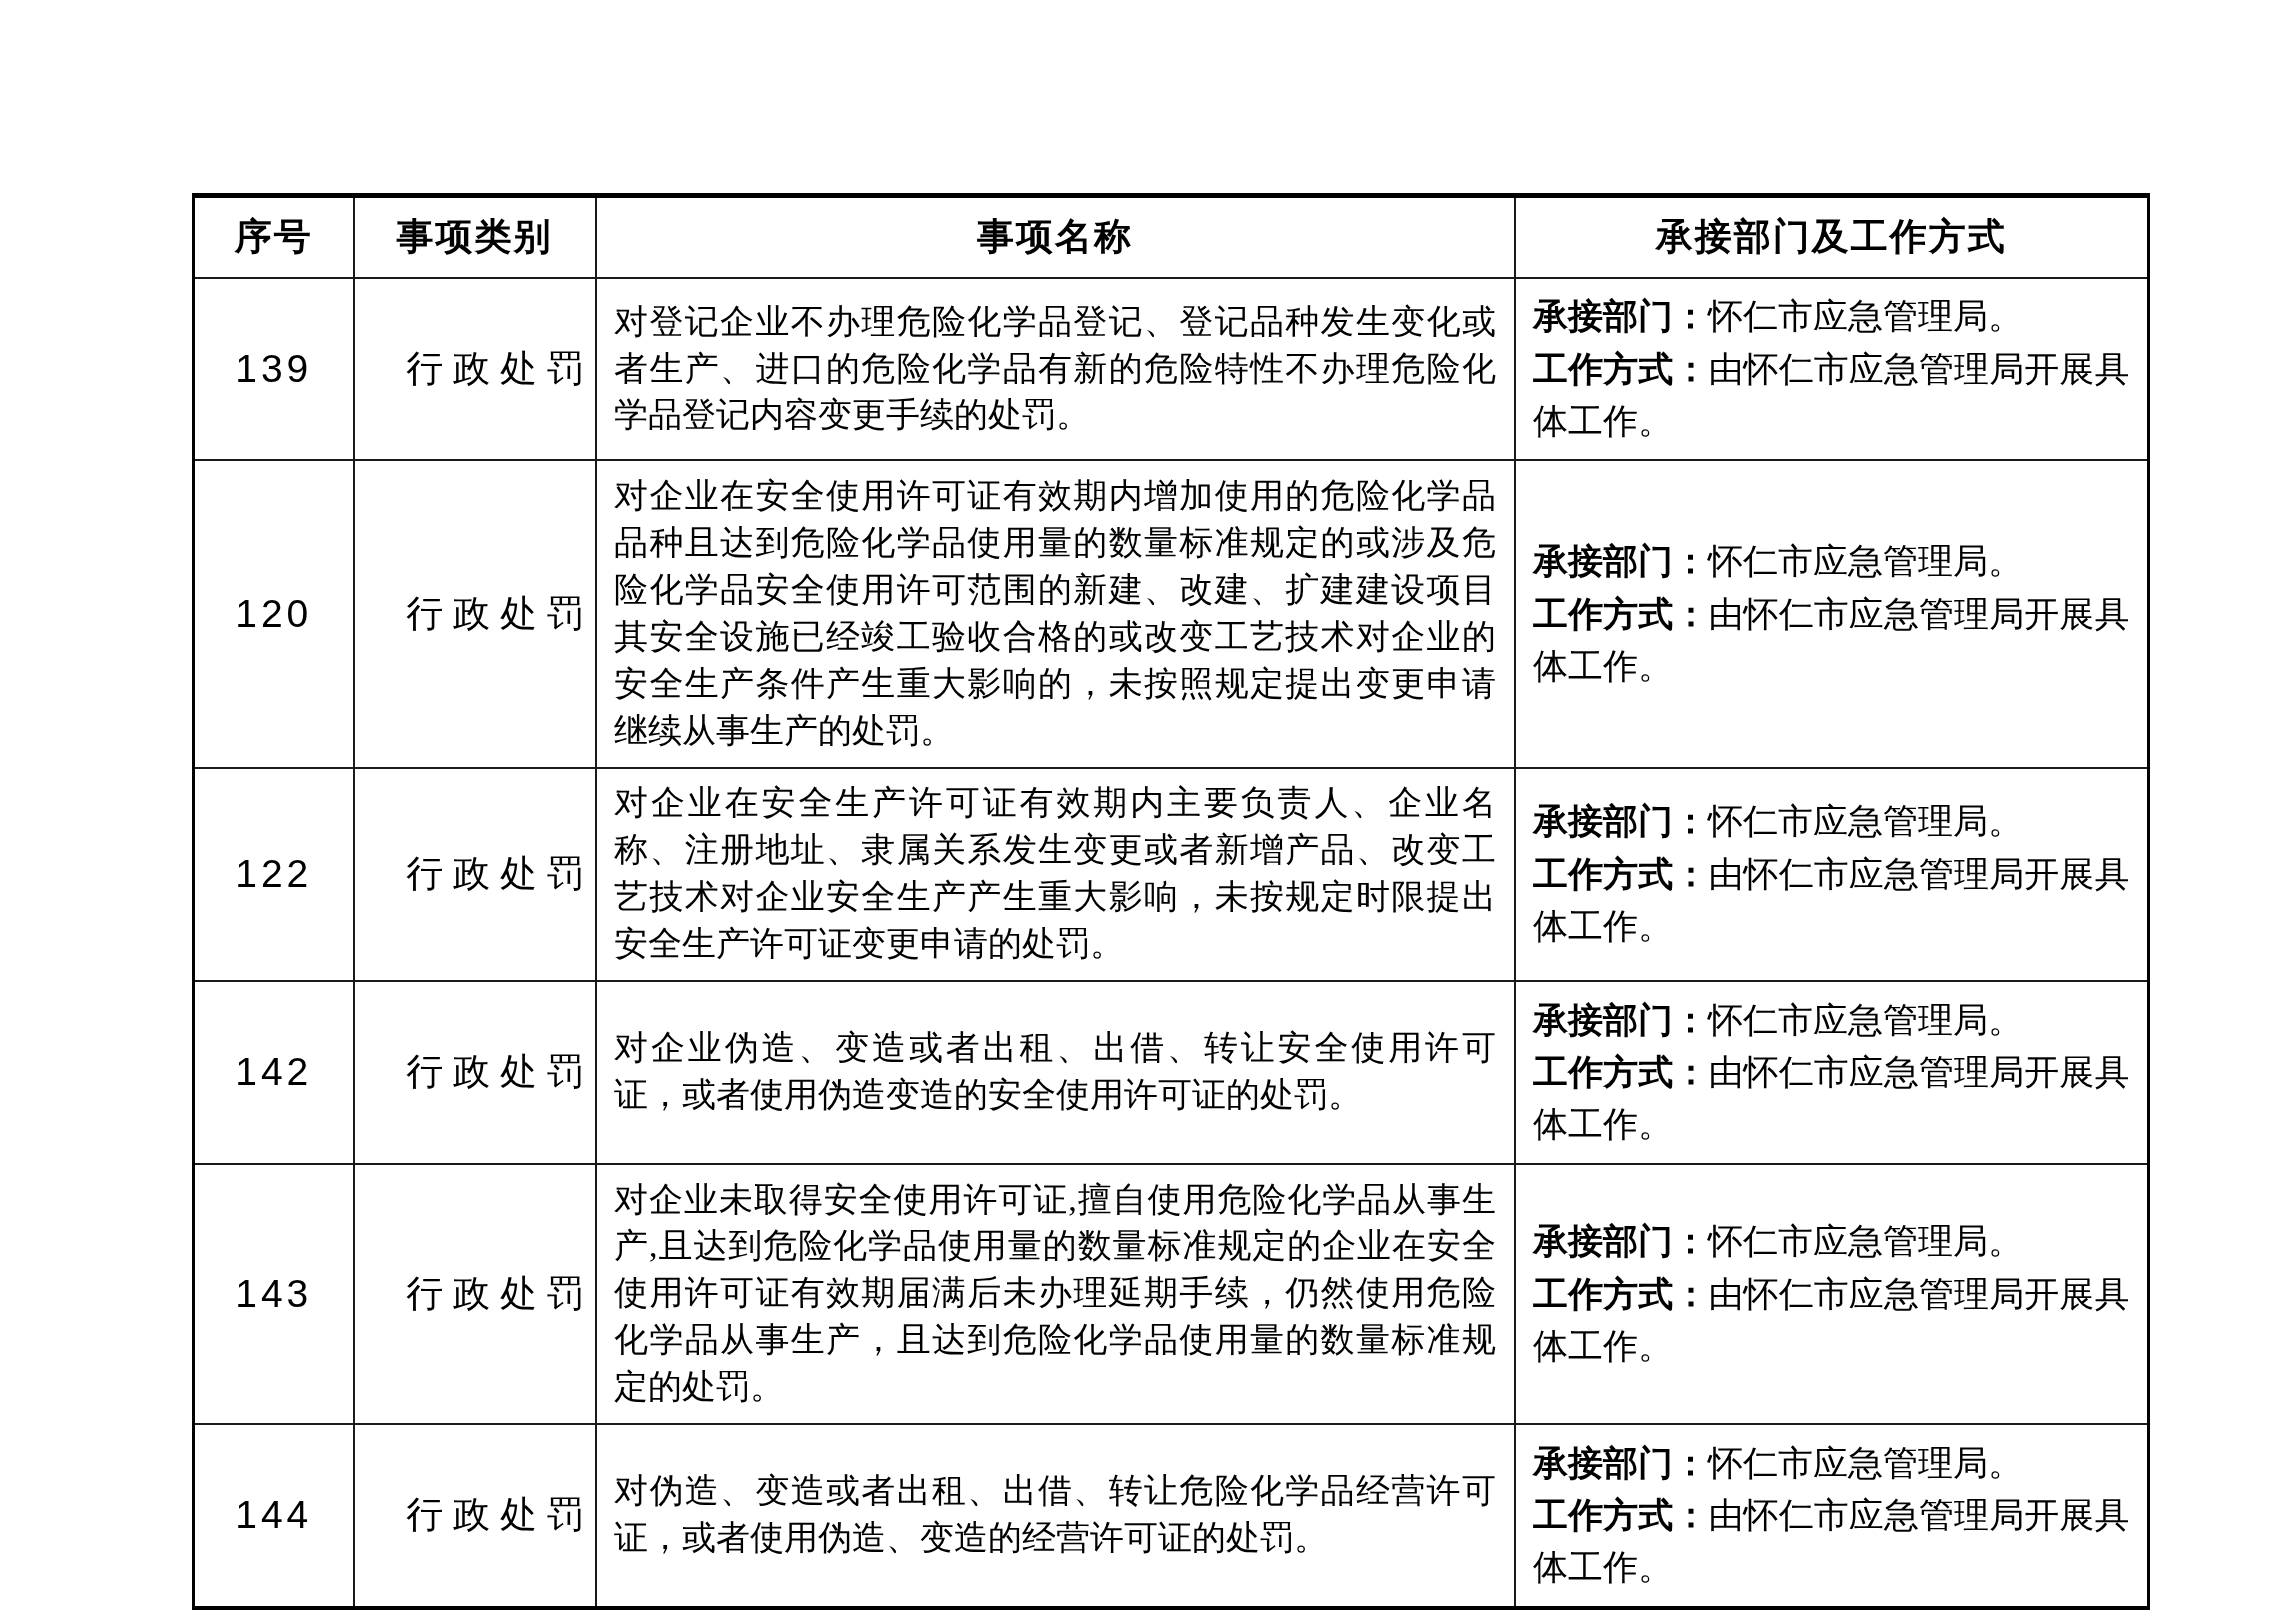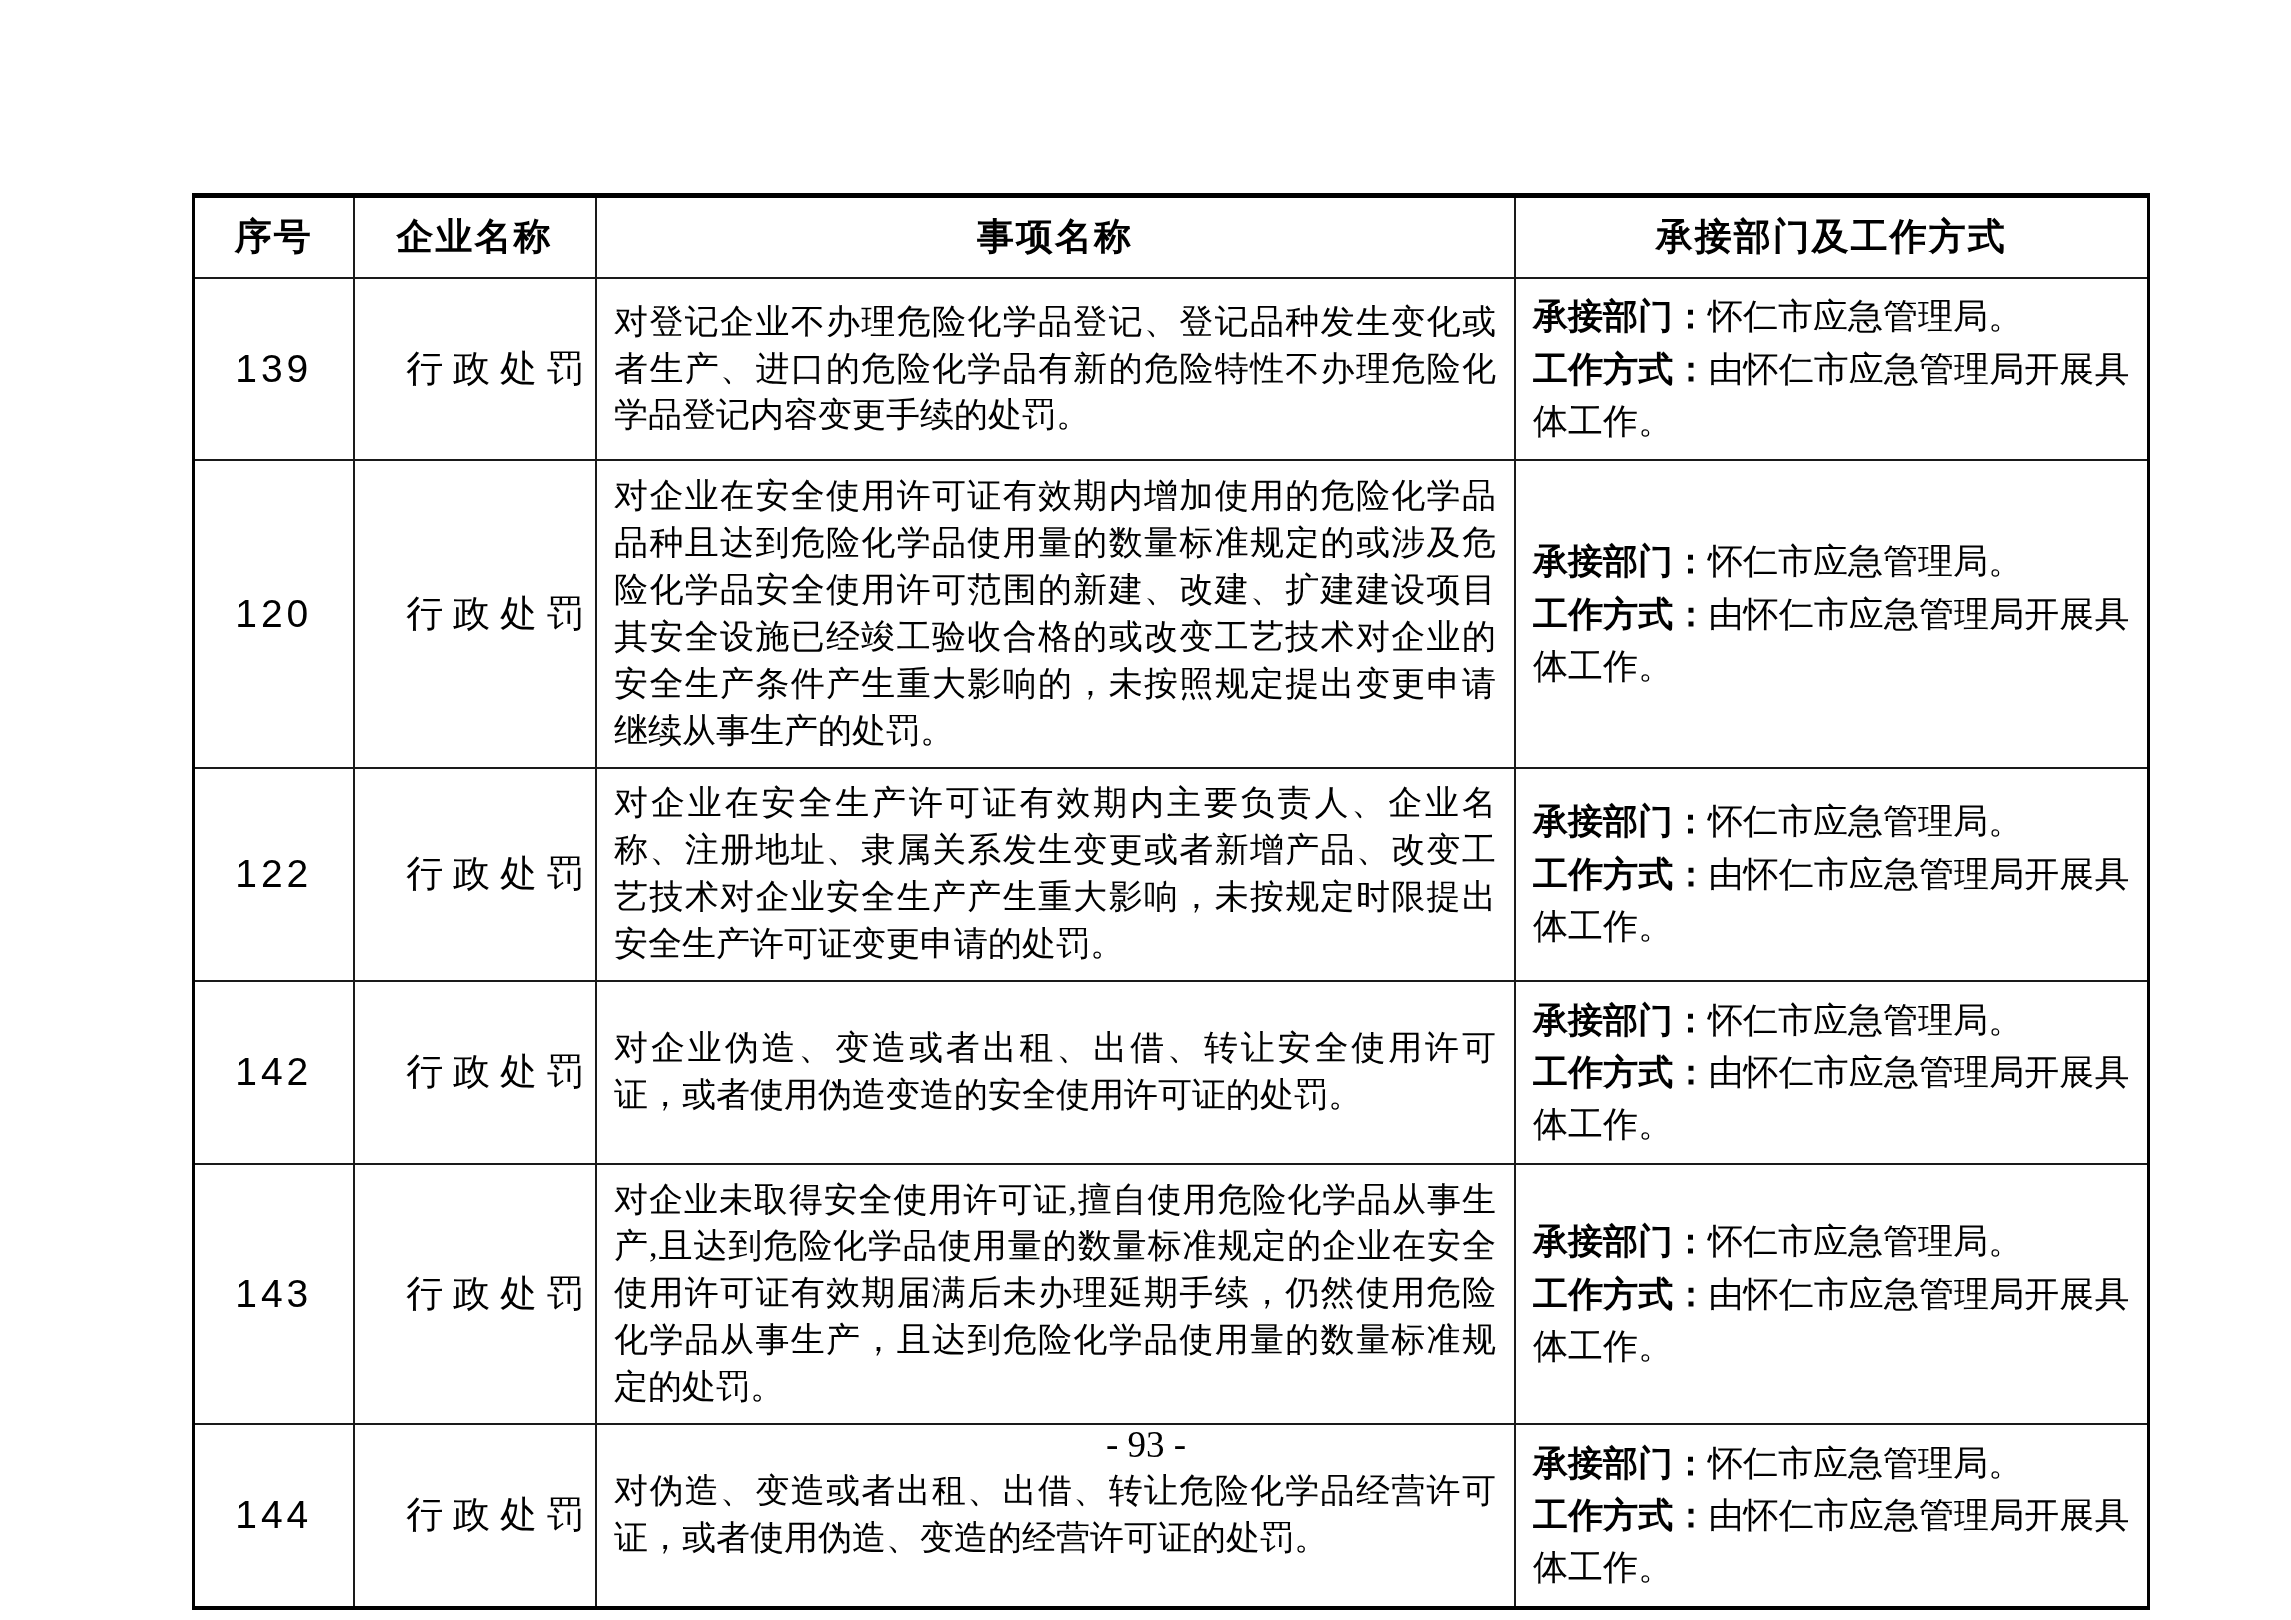--- a/index.html
+++ b/index.html
@@ -102,21 +102,21 @@
   <table class="doc-table">
     <colgroup>
       <col style="width:160px">
       <col style="width:242px">
       <col style="width:919px">
       <col style="width:634px">
     </colgroup>
     <thead>
       <tr>
         <th>序号</th>
-        <th>企业名称</th>
+        <th>事项类别</th>
         <th>事项名称</th>
         <th>承接部门及工作方式</th>
       </tr>
     </thead>
     <tbody>
 
       <tr class="r-139">
         <td class="col-no">139</td>
         <td class="col-cat">行政处罚</td>
         <td class="col-name">对登记企业不办理危险化学品登记、登记品种发生变化或者生产、进口的危险化学品有新的危险特性不办理危险化学品登记内容变更手续的处罚。</td>
@@ -172,16 +172,15 @@
         <td class="col-name">对伪造、变造或者出租、出借、转让危险化学品经营许可证，或者使用伪造、变造的经营许可证的处罚。</td>
         <td class="col-dept">
           <p><span class="lbl">承接部门：</span><span>怀仁市应急管理局。</span></p>
           <p><span class="lbl">工作方式：</span><span>由怀仁市应急管理局开展具体工作。</span></p>
         </td>
       </tr>
 
     </tbody>
   </table>
 
-  <div class="page-number">- 93 -</div>
 
 </div>
 
 
 </body></html>

